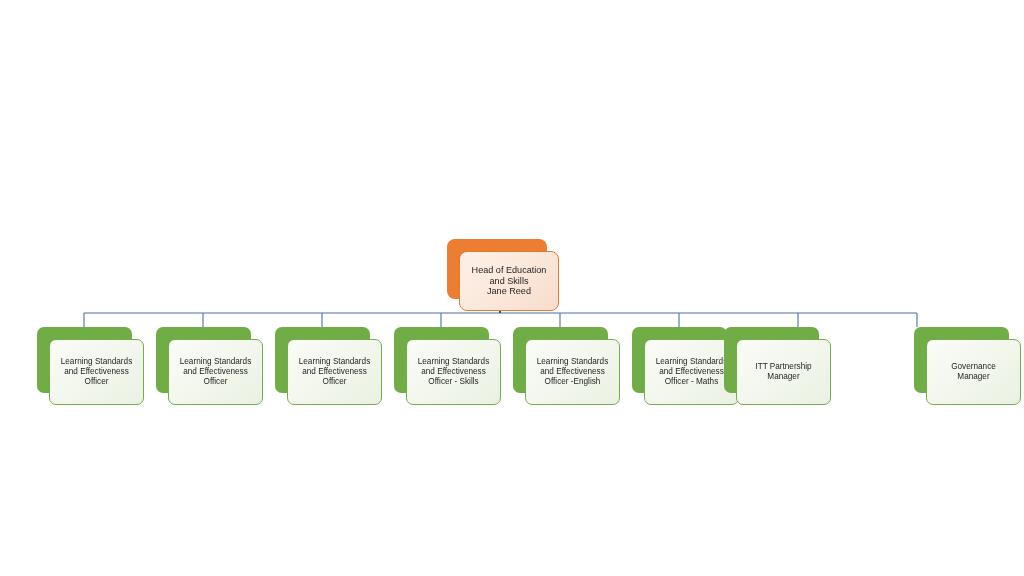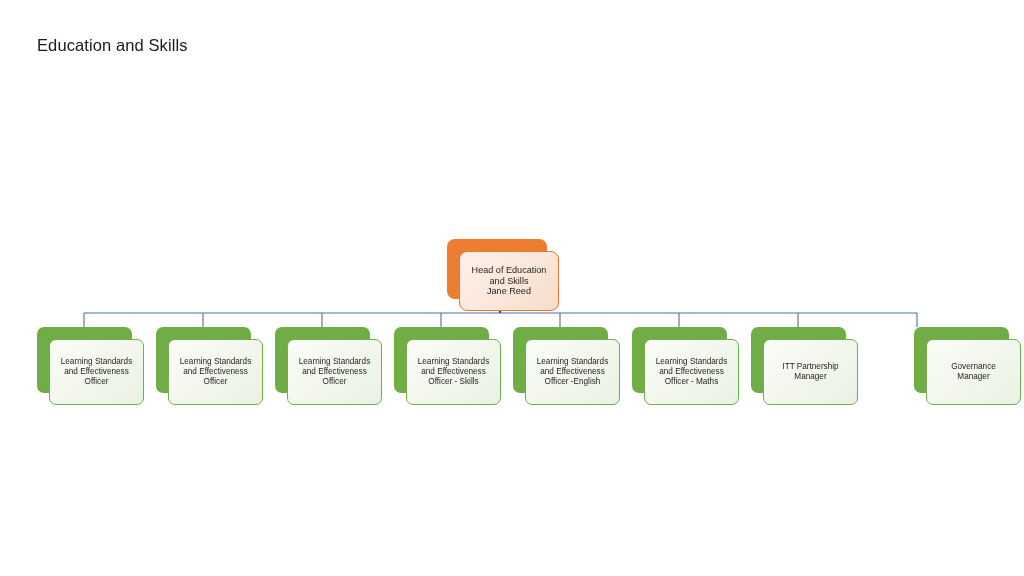--- a/index.html
+++ b/index.html
@@ -119,21 +119,20 @@
   }
   .node-child .node-label {
     font-size: 8.2px;
   }
 </style>
 </head>
 <body>
 
 <div id="slide">
 
-  <div id="page-title">Education and Skills</div>
 
   <svg id="connectors" viewBox="0 0 1024 576" width="1024" height="576" xmlns="http://www.w3.org/2000/svg">
     <g id="connector-group" fill="none" stroke="#4A6FA5" stroke-width="1.1">
         <line x1="84" y1="313" x2="917" y2="313" stroke="#4A6FA5" stroke-width="1.2"></line>
         <line x1="84" y1="313" x2="84" y2="327" stroke="#4A6FA5" stroke-width="1.1"></line>
         <line x1="203" y1="313" x2="203" y2="327" stroke="#4A6FA5" stroke-width="1.1"></line>
         <line x1="322" y1="313" x2="322" y2="327" stroke="#4A6FA5" stroke-width="1.1"></line>
         <line x1="441" y1="313" x2="441" y2="327" stroke="#4A6FA5" stroke-width="1.1"></line>
         <line x1="560" y1="313" x2="560" y2="327" stroke="#4A6FA5" stroke-width="1.1"></line>
         <line x1="679" y1="313" x2="679" y2="327" stroke="#4A6FA5" stroke-width="1.1"></line>
@@ -194,21 +193,21 @@
         </div>
       </div>
       <div class="node node-child" style="left: 632px;">
         <div class="plate-back" style="background: rgb(112, 173, 71);"></div>
         <div class="plate-front">
           <span class="node-label">Learning Standards
 and Effectiveness
 Officer - Maths</span>
         </div>
       </div>
-      <div class="node node-child" style="left: 751px;">
+      <div class="node node-child" style="left: 724px;">
         <div class="plate-back" style="background: rgb(112, 173, 71);"></div>
         <div class="plate-front">
           <span class="node-label">ITT Partnership
 Manager</span>
         </div>
       </div>
       <div class="node node-child" style="left: 870px; margin-left: 44px;">
         <div class="plate-back" style="background: rgb(112, 173, 71);"></div>
         <div class="plate-front">
           <span class="node-label">Governance

